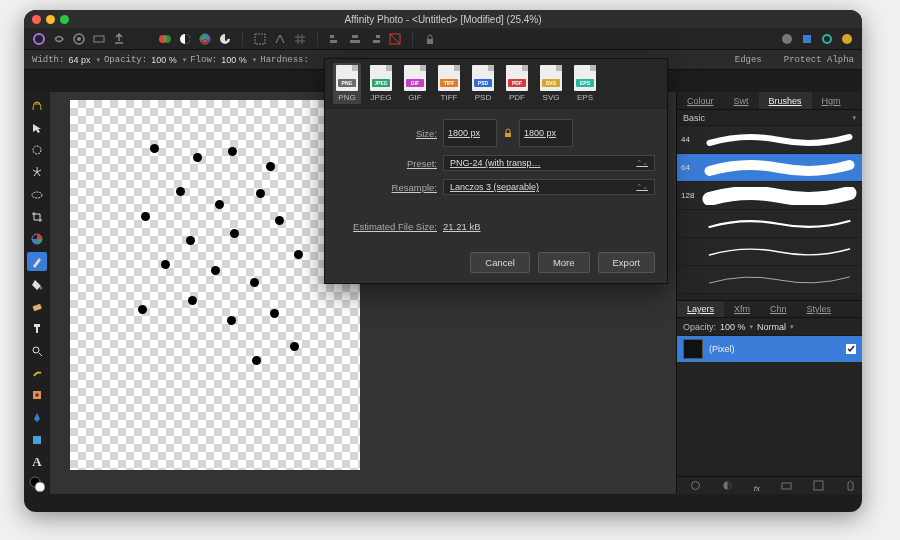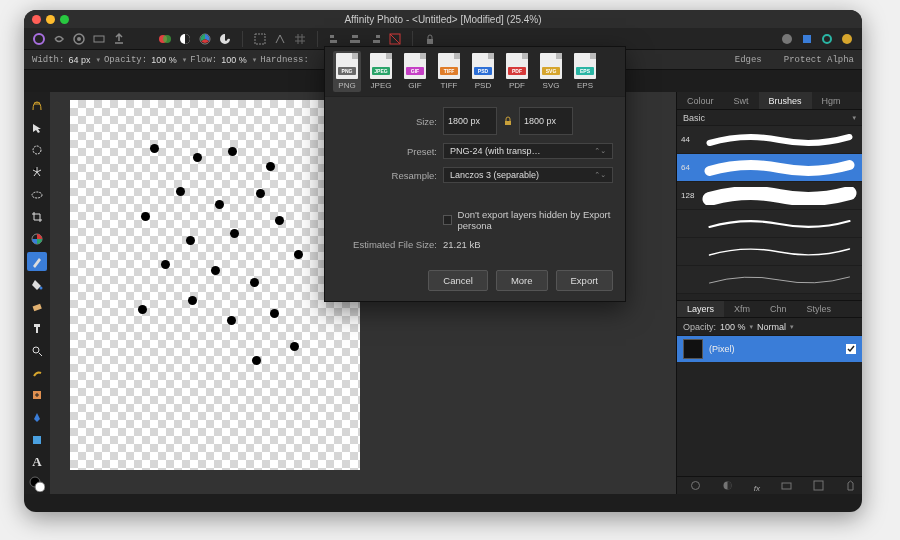--- a/index.html
+++ b/index.html
@@ -37,44 +37,44 @@
       linear-gradient(45deg, #d6d6d6 25%, transparent 25%, transparent 75%, #d6d6d6 75%),
       linear-gradient(45deg, #d6d6d6 25%, transparent 25%, transparent 75%, #d6d6d6 75%);
     background-size: 16px 16px;
     background-position: 0 0, 8px 8px;
     position: relative;
   }
   .dot { position: absolute; width: 9px; height: 9px; background: #000; border-radius: 50%; }
   
   .right { width: 186px; background: #232323; border-left: 1px solid #111; display: flex; flex-direction: column; }
   .panel-tabs { display: flex; height: 18px; font-size: 9px; color: #999; border-bottom: 1px solid #111; align-items: center; }
-  .panel-tabs span { padding: 0 10px; height: 100%; display: flex; align-items: center; cursor: pointer; }
+  .panel-tabs span { padding: 0 10px; height: 100%; display: flex; align-items: center; cursor: pointer; text-decoration: underline; }
   .panel-tabs span.sel { background: #2f2f2f; color: #eee; }
   .panel-sub { height: 16px; font-size: 9px; color: #ccc; padding: 0 6px; display: flex; align-items: center; border-bottom: 1px solid #1a1a1a; }
   .brush-list { background: #262626; }
   .brush-row { height: 28px; display: flex; align-items: center; border-bottom: 1px solid #1d1d1d; padding: 0 4px; gap: 4px; cursor: pointer; }
   .brush-row.sel { background: #3a7dd8; }
   .brush-row .sz { font-size: 8px; color: #ddd; width: 16px; }
   .brush-row .prev { flex: 1; height: 18px; }
   .layer-opts { height: 18px; display: flex; align-items: center; gap: 4px; font-size: 9px; color: #bbb; padding: 0 6px; border-bottom: 1px solid #1a1a1a; }
   .layer-opts .ddl { color: #ddd; }
   .layer-item { height: 26px; background: #3a7dd8; display: flex; align-items: center; padding: 0 6px; gap: 6px; font-size: 9px; color: #eee; }
   .layer-thumb { width: 20px; height: 20px; background: #111; border: 1px solid #555; }
   .layer-actions { height: 18px; border-top: 1px solid #111; display: flex; align-items: center; justify-content: flex-end; gap: 21px; padding: 0 6px; }
   .layer-actions svg { opacity: .6; }
   
-  .dialog { position: absolute; left: 300px; top: 36px; width: 302px; background: #2e2e2e; border: 1px solid #111; box-shadow: 0 8px 24px rgba(0,0,0,.5); font-size: 9.5px; color: #ccc; }
+  .dialog { position: absolute; left: 300px; top: 48px; width: 344px; background: #2e2e2e; border: 1px solid #111; box-shadow: 0 8px 24px rgba(0,0,0,.5); font-size: 9.5px; color: #ccc; }
   .dlg-formats { height: 50px; display: flex; align-items: center; gap: 6px; padding: 6px 8px; border-bottom: 1px solid #222; background: #262626; }
   .fmt { display: flex; flex-direction: column; align-items: center; gap: 2px; padding: 2px 3px; border-radius: 2px; cursor: pointer; }
   .fmt.sel { background: #424242; }
   .fmt .badge { width: 22px; height: 26px; background: #eee; border-radius: 1px; position: relative; }
   .fmt .badge::after { content: ''; position: absolute; top: 0; right: 0; width: 6px; height: 6px; background: #bbb; }
   .fmt .stripe { position: absolute; bottom: 4px; left: 2px; right: 2px; height: 8px; border-radius: 1px; display: flex; align-items: center; justify-content: center; font-size: 5px; font-weight: bold; color: #fff; }
   .fmt .lab { font-size: 8px; color: #bbb; }
-  .dlg-body { padding: 10px 12px; display: flex; flex-direction: column; gap: 8px; }
+  .dlg-body { padding: 10px 12px; display: flex; flex-direction: column; gap: 8px; text-decoration: underline; }
   .dlg-row { display: flex; align-items: center; gap: 6px; }
   .dlg-row .k { width: 100px; text-align: right; color: #aaa; }
   .dlg-row .inp { background: #222; border: 1px solid #444; color: #ddd; font-size: 9px; padding: 8px 4px; width: 54px; }
   .dlg-row .ddl { background: #222; border: 1px solid #444; color: #ddd; font-size: 9px; padding: 2px 6px; flex: 1; display: flex; justify-content: space-between; align-items: center; }
   .dlg-row .ddl .car { color: #888; font-size: 7px; }
   .lock { width: 10px; height: 10px; }
   .dlg-check { display: flex; align-items: center; gap: 6px; margin-left: 106px; }
   .dlg-check .box { width: 10px; height: 10px; border: 1px solid #555; background: #222; }
   .dlg-buttons { display: flex; justify-content: flex-end; gap: 8px; padding: 10px 12px; }
   .btn { background: #3d3d3d; border: 1px solid #555; color: #ddd; font-size: 9.5px; padding: 4px 14px; cursor: pointer; border-radius: 2px; }
@@ -543,24 +543,20 @@
           </div>
       </div>
       <div class="dlg-row">
         <span class="k">Resample:</span>
         <div class="ddl">
             <span>Lanczos 3 (separable)</span>
             <span class="car">⌃⌄</span>
           </div>
       </div>
       <div style="height:10px"></div>
-      <div class="dlg-check">
-        <span class="box"></span>
-        <span>Don't export layers hidden by Export persona</span>
-      </div>
       <div class="dlg-row">
         <span class="k">Estimated File Size:</span>
         <span>21.21 kB</span>
       </div>
     </div>
     <div class="dlg-buttons">
       <div class="btn">Cancel</div>
       <div class="btn">More</div>
       <div class="btn">Export</div>
     </div>

